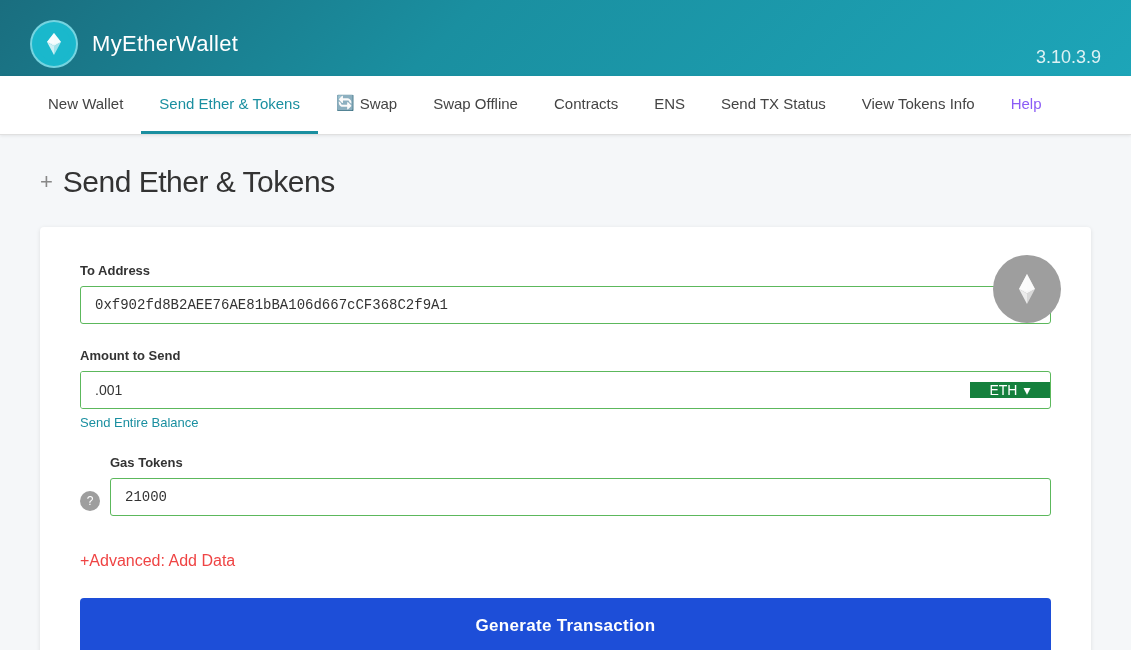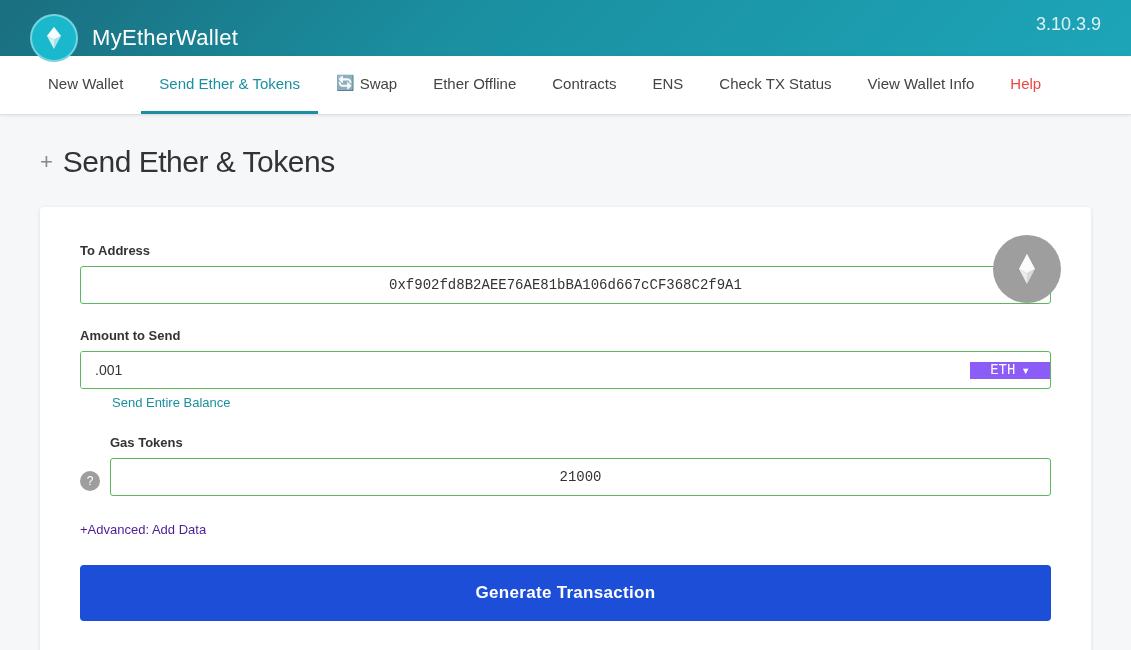--- a/index.html
+++ b/index.html
@@ -1,25 +1,25 @@
 <!DOCTYPE html>
 <html><head>
   <meta charset="utf-8">
   <style>
     * { box-sizing: border-box; margin: 0; padding: 0; }
     body { font-family: 'Helvetica Neue', Arial, sans-serif; background: #f5f7f9; min-height: 650px; }
 
     
     .header {
       background: linear-gradient(135deg, #1a6e7f 0%, #1a8fa0 40%, #1da5b8 100%);
-      padding: 14px 30px;
-      display: flex;
-      align-items: flex-start;
+      padding: 8px 30px;
+      display: flex;
+      align-items: flex-end;
       justify-content: space-between;
-      height: 56px;
+      height: 76px;
     }
     .header-left {
       display: flex;
       align-items: center;
       gap: 14px;
     }
     .logo-circle {
       width: 48px;
       height: 48px;
       border-radius: 50%;
@@ -66,21 +66,21 @@
       align-items: center;
       gap: 5px;
       transition: color 0.2s;
       white-space: nowrap;
     }
     .nav-item.active {
       color: #1a8fa0;
       border-bottom: 3px solid #1a8fa0;
       font-weight: 500;
     }
-    .nav-item.help { color: #ef4444; }
+    .nav-item.help { color: #8b5cf6; }
 
     
     .page {
       padding: 30px 40px;
     }
     .page-title-row {
       display: flex;
       align-items: center;
       gap: 10px;
       margin-bottom: 28px;
@@ -134,21 +134,20 @@
     }
     .field-input {
       width: 100%;
       border: 1.5px solid #5cb85c;
       border-radius: 3px;
       padding: 10px 14px;
       font-size: 14px;
       color: #333;
       outline: none;
       font-family: 'Courier New', monospace;
-      text-align: center;
     }
     .field-input.normal-font {
       font-family: Liberation Mono, monospace;
     }
 
     
     .amount-row {
       display: flex;
       align-items: center;
       border: 1.5px solid #5cb85c;
@@ -158,42 +157,40 @@
     .amount-input {
       flex: 1;
       border: none;
       padding: 10px 14px;
       font-size: 14px;
       color: #333;
       outline: none;
       font-family: 'Helvetica Neue', Arial, sans-serif;
     }
     .token-dropdown {
-      background: #8b5cf6;
+      background: #15803d;
       color: white;
       border: none;
       padding: 0 16px;
       font-size: 14px;
       cursor: pointer;
       display: flex;
       align-items: center;
       gap: 6px;
       min-width: 80px;
       justify-content: center;
-      font-family: Liberation Mono, monospace;
     }
 
     .send-balance-link {
       color: #1a8fa0;
       font-size: 13px;
       cursor: pointer;
       margin-top: 6px;
       display: inline-block;
       text-decoration: none;
-      margin-left: 32px;
     }
 
     
     .gas-row {
       display: flex;
       align-items: flex-start;
       gap: 10px;
       margin-bottom: 24px;
     }
     .help-icon {
@@ -206,26 +203,27 @@
       display: flex;
       align-items: center;
       justify-content: center;
       cursor: pointer;
       margin-top: 36px;
       flex-shrink: 0;
     }
     .gas-content { flex: 1; }
 
     .advanced-link {
-      color: #4c1d95;
-      font-size: 13px;
+      color: #ef4444;
+      font-size: 16px;
       cursor: pointer;
       display: inline-block;
       margin-bottom: 28px;
       text-decoration: none;
+      margin-top: 12px;
     }
 
     
     .generate-btn {
       width: 100%;
       padding: 18px;
       background: #1d4ed8;
       color: white;
       border: none;
       border-radius: 4px;
@@ -256,25 +254,25 @@
   <span class="header-version">3.10.3.9</span>
 </header>
 
 <nav class="nav">
   <a class="nav-item">New Wallet</a>
   <a class="nav-item active">Send Ether &amp; Tokens</a>
   <a class="nav-item">
     <span>🔄</span>
     <span>Swap</span>
   </a>
-  <a class="nav-item">Ether Offline</a>
+  <a class="nav-item">Swap Offline</a>
   <a class="nav-item">Contracts</a>
   <a class="nav-item">ENS</a>
-  <a class="nav-item">Check TX Status</a>
-  <a class="nav-item">View Wallet Info</a>
+  <a class="nav-item">Send TX Status</a>
+  <a class="nav-item">View Tokens Info</a>
   <a class="nav-item help">Help</a>
 </nav>
 
 <div class="page">
   <div class="page-title-row">
     <span class="page-plus">+</span>
     <h1 class="page-title">Send Ether &amp; Tokens</h1>
   </div>
 
   <div class="card">

